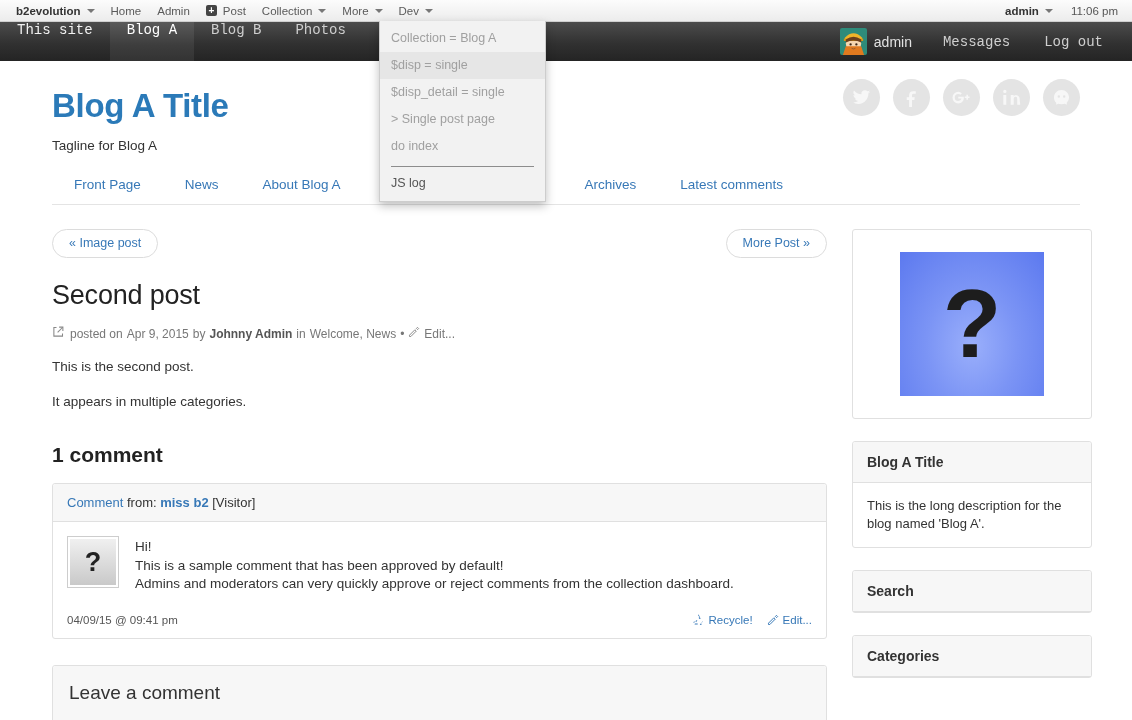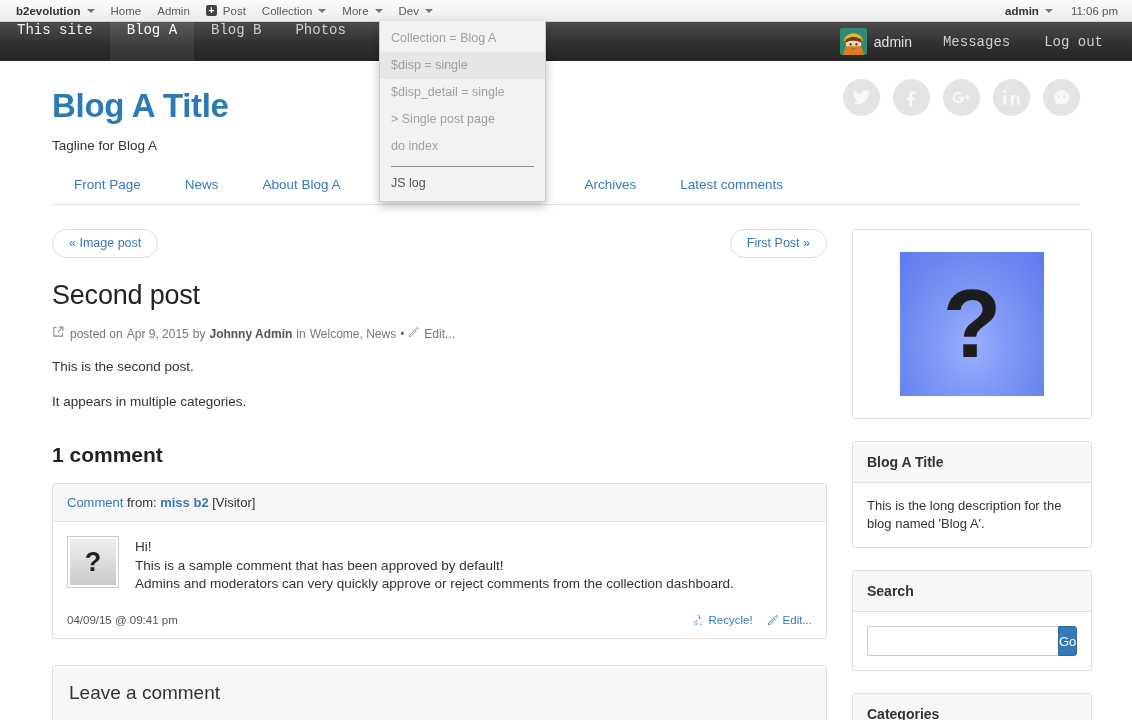--- a/index.html
+++ b/index.html
@@ -419,21 +419,21 @@
     <div class="coll-link">Archives</div>
     <div class="coll-link">Latest comments</div>
   </div>
 
   <div id="main-wrap">
 
     <div id="content">
 
       <div id="postnav">
         <div class="pn-btn">« Image post</div>
-        <div class="pn-btn">First Post »</div>
+        <div class="pn-btn">More Post »</div>
       </div>
 
       <h1 id="post-title">Second post</h1>
 
       <div id="post-meta">
         <span class="permalink-icon">
           <svg width="12" height="12" viewBox="0 0 16 16" fill="none" stroke="#888" stroke-width="1.4">
             <path d="M6 2H2.5v11.5H14V10"></path>
               <path d="M9.5 1.5H14.5V6.5"></path>
               <path d="M14 2L7.5 8.5"></path>
@@ -513,26 +513,20 @@
         <div class="qmark-img">?</div>
       </div>
 
       <div class="widget">
         <div class="widget-title">Blog A Title</div>
         <div class="widget-body">This is the long description for the blog named 'Blog A'.</div>
       </div>
 
       <div class="widget">
         <div class="widget-title">Search</div>
-        <div class="widget-body">
-          <div class="search-row">
-            <input class="search-input" type="text" value="" placeholder="" style="">
-            <button class="search-go">Go</button>
-          </div>
-        </div>
       </div>
 
       <div class="widget">
         <div class="widget-title">Categories</div>
 
       </div>
 
     </div>
   </div>
 </div>

